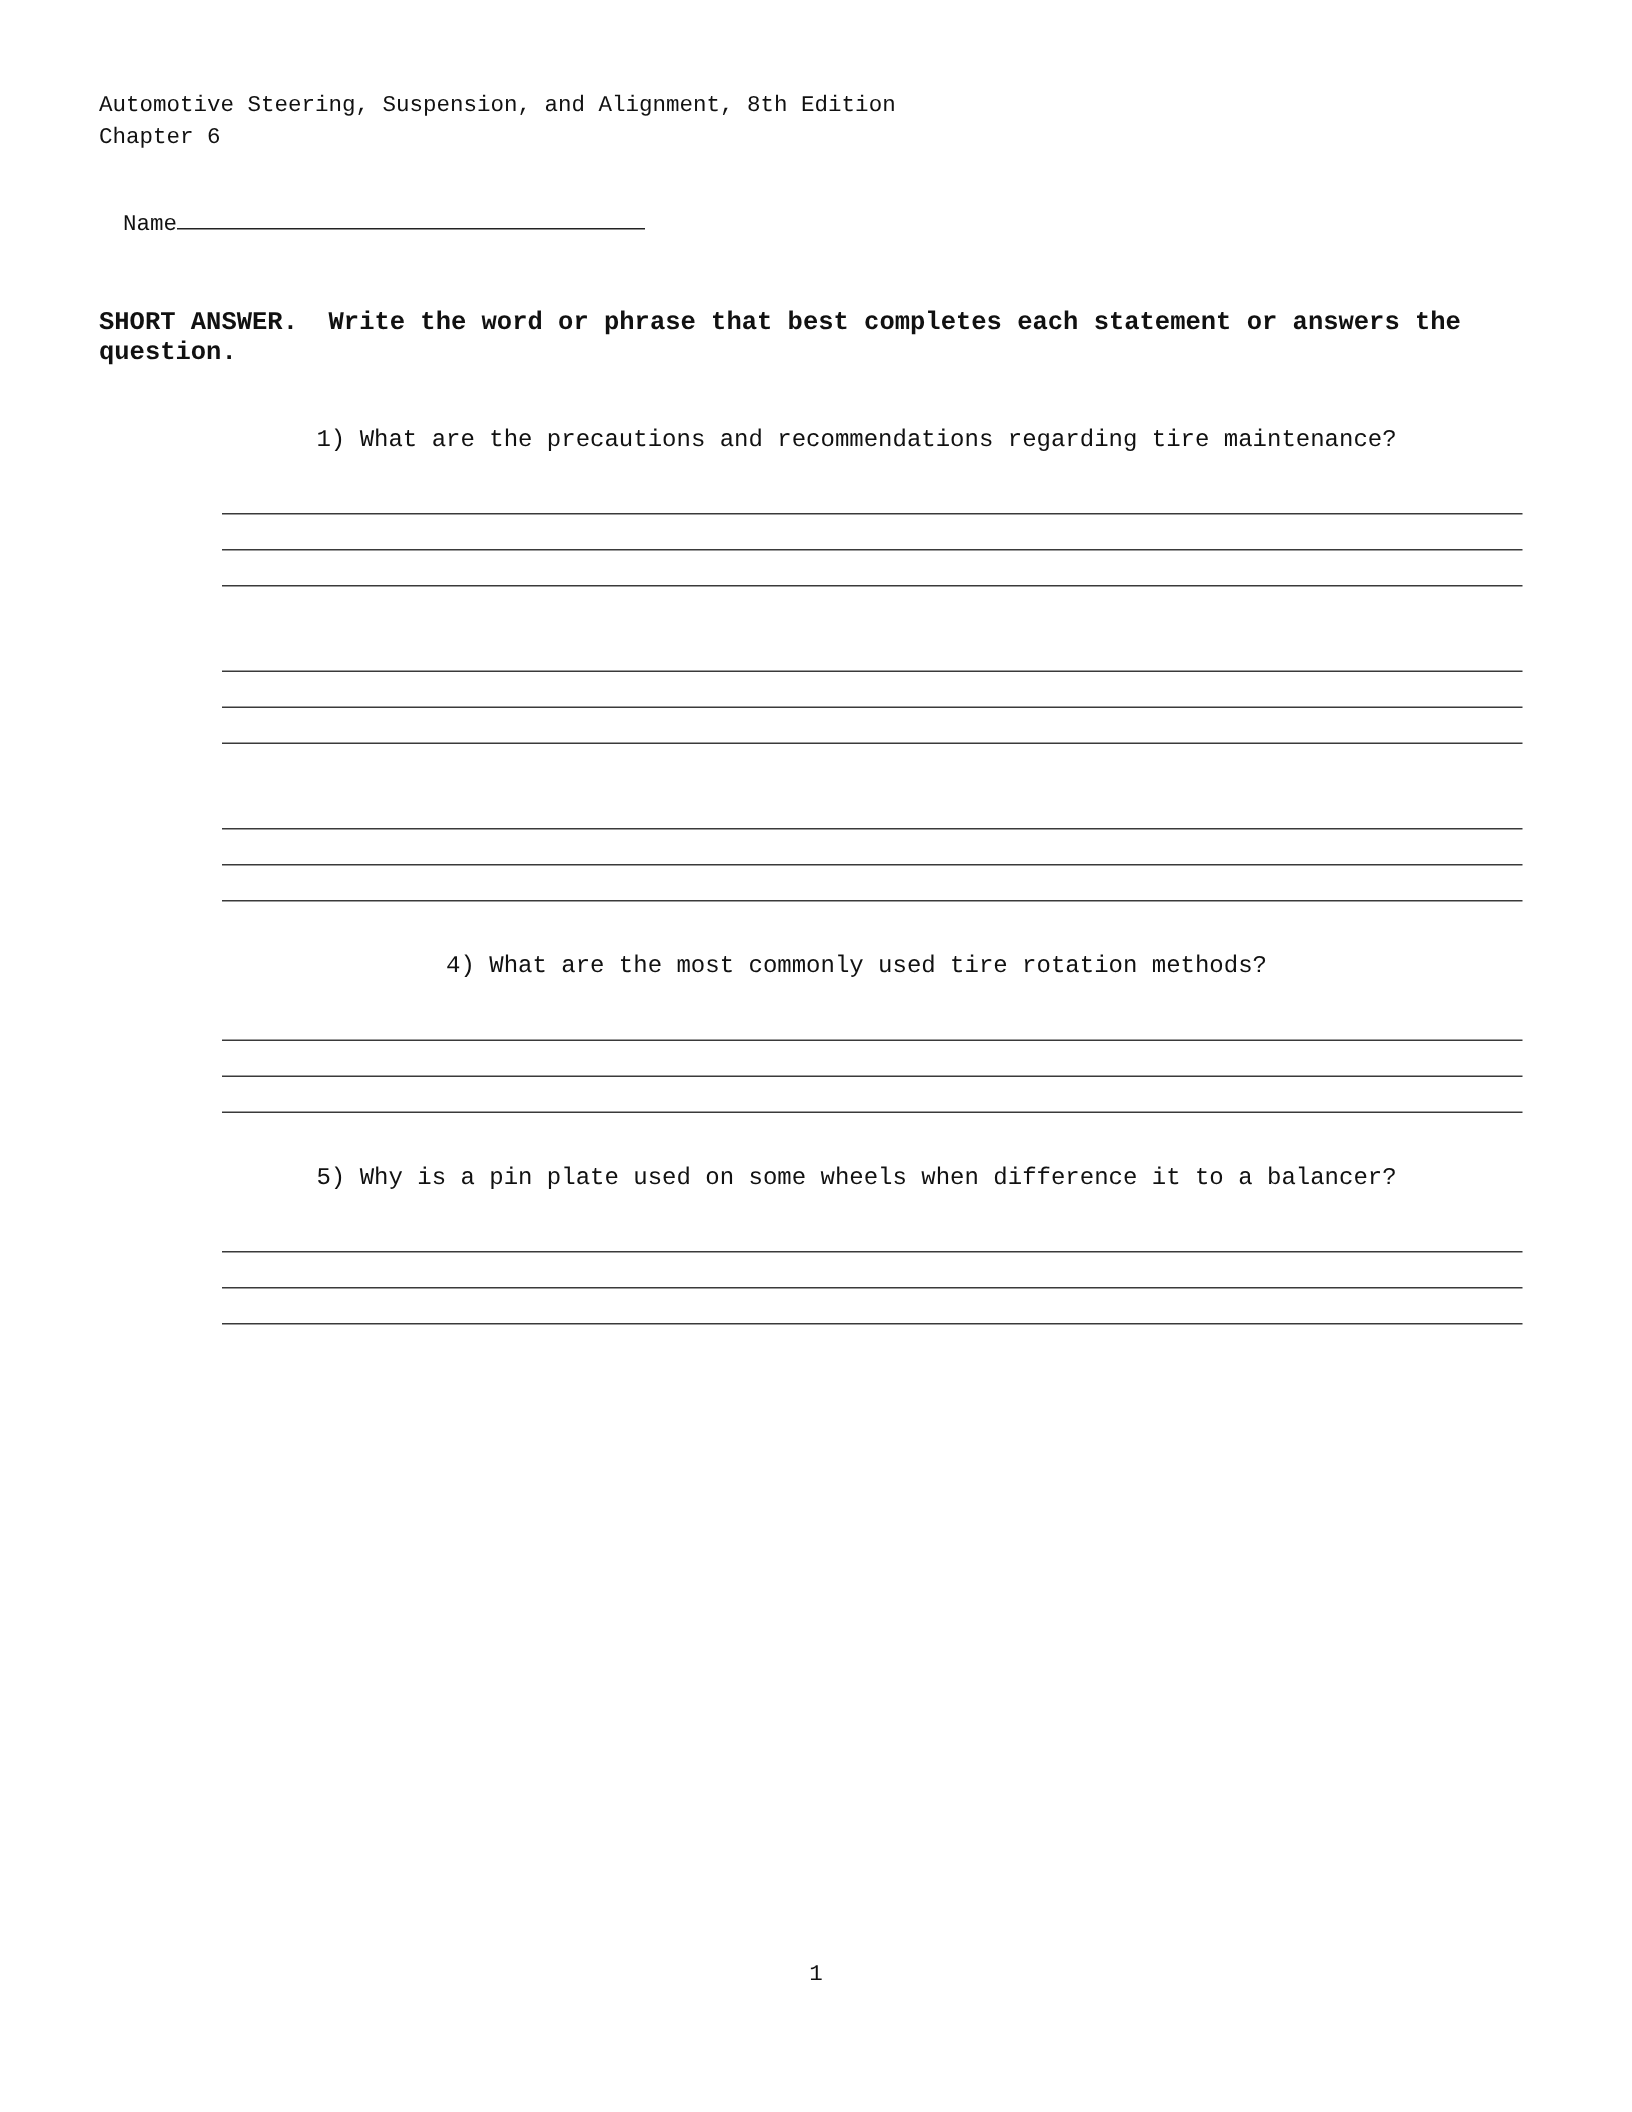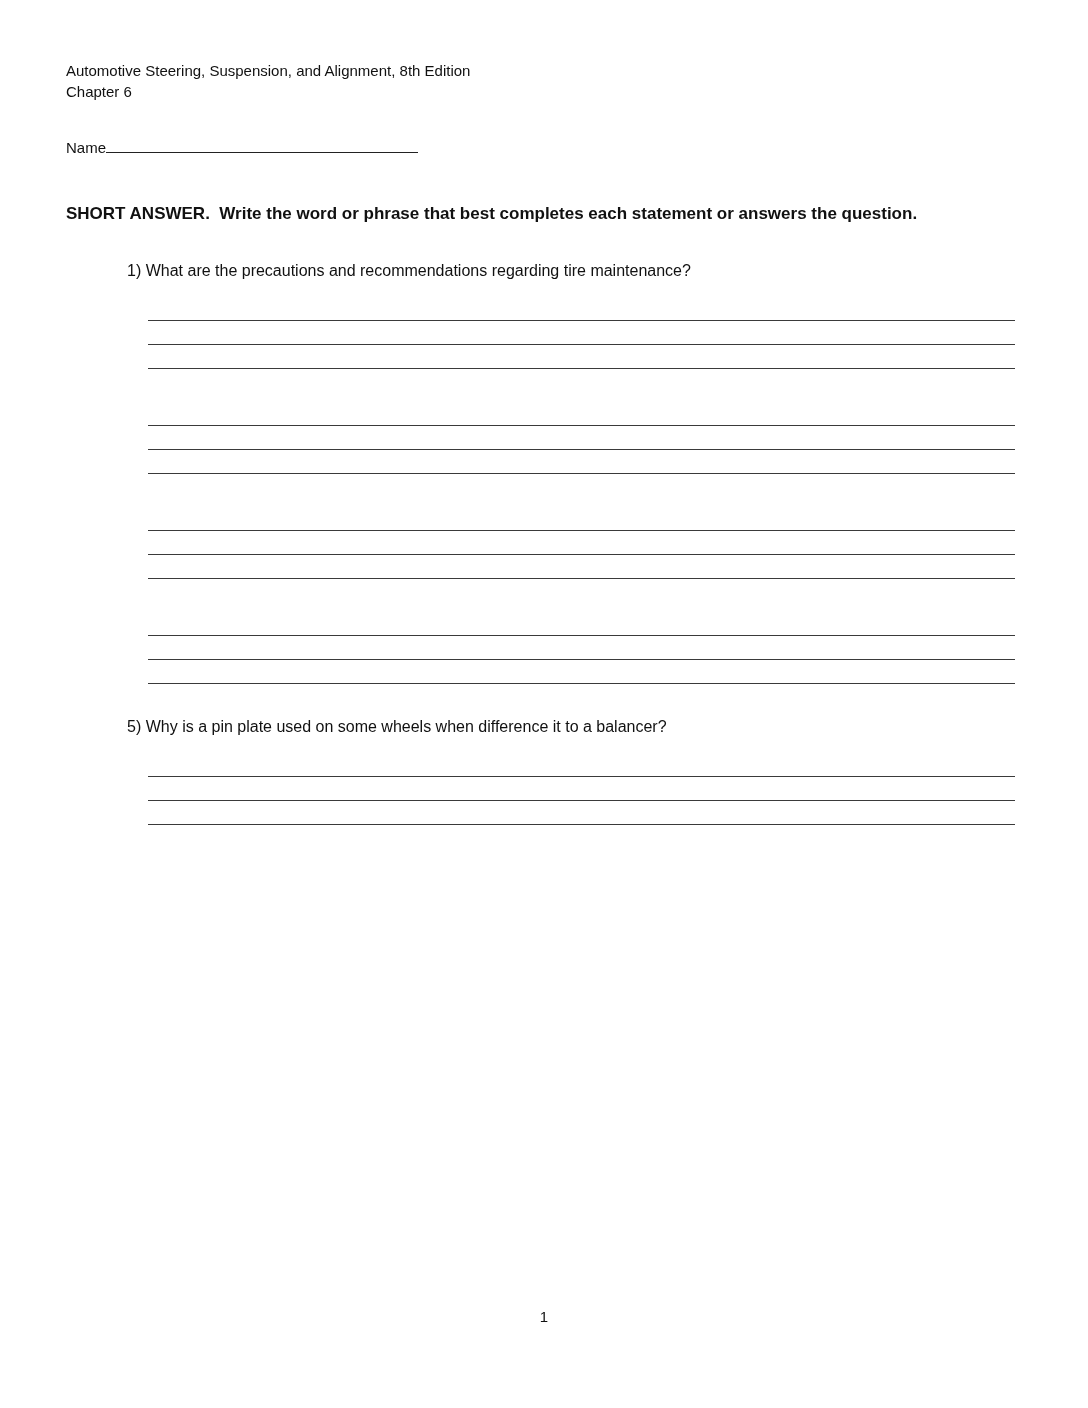--- a/index.html
+++ b/index.html
@@ -5,35 +5,36 @@
   html, body {
     margin: 0;
     padding: 0;
     background: #ffffff;
   }
   .page {
     position: relative;
     width: 1088px;
     height: 1408px;
     background: #ffffff;
-    font-family: Liberation Sans, sans-serif;
+    font-family: Liberation Mono, monospace;
     color: #111111;
     box-sizing: border-box;
     padding: 60px 73px 0 66px;
     overflow: hidden;
   }
   .header-block {
     font-size: 15px;
     line-height: 21px;
   }
   .name-row {
     margin-top: 36px;
     font-size: 15px;
     display: flex;
     align-items: baseline;
+    margin-left: 16px;
   }
   .name-underline {
     display: inline-block;
     width: 312px;
     border-bottom: 1px solid #222222;
     height: 14px;
   }
   .section-instructions {
     margin-top: 48px;
     font-size: 17px;
@@ -44,20 +45,21 @@
   .questions {
     margin-top: 37px;
   }
   .question-group {
     margin-bottom: 33px;
   }
   .question-line {
     margin-left: 61px;
     font-size: 16px;
     line-height: 20px;
+    text-align: center;
   }
   .answer-lines {
     margin-left: 82px;
     width: 867px;
     margin-top: 16px;
   }
   .answer-line {
     height: 23px;
     border-bottom: 1px solid #3a3a3a;
   }
@@ -111,20 +113,24 @@
 
     <div class="question-group">
       <div class="answer-lines">
         <div class="answer-line"></div>
         <div class="answer-line"></div>
         <div class="answer-line"></div>
       </div>
     </div>
 
     <div class="question-group">
+      <div class="question-line">
+        <span>4)</span>
+        <span>What are the most commonly used tire rotation methods?</span>
+      </div>
       <div class="answer-lines">
         <div class="answer-line"></div>
         <div class="answer-line"></div>
         <div class="answer-line"></div>
       </div>
     </div>
 
     <div class="question-group">
       <div class="question-line">
         <span>5)</span>

